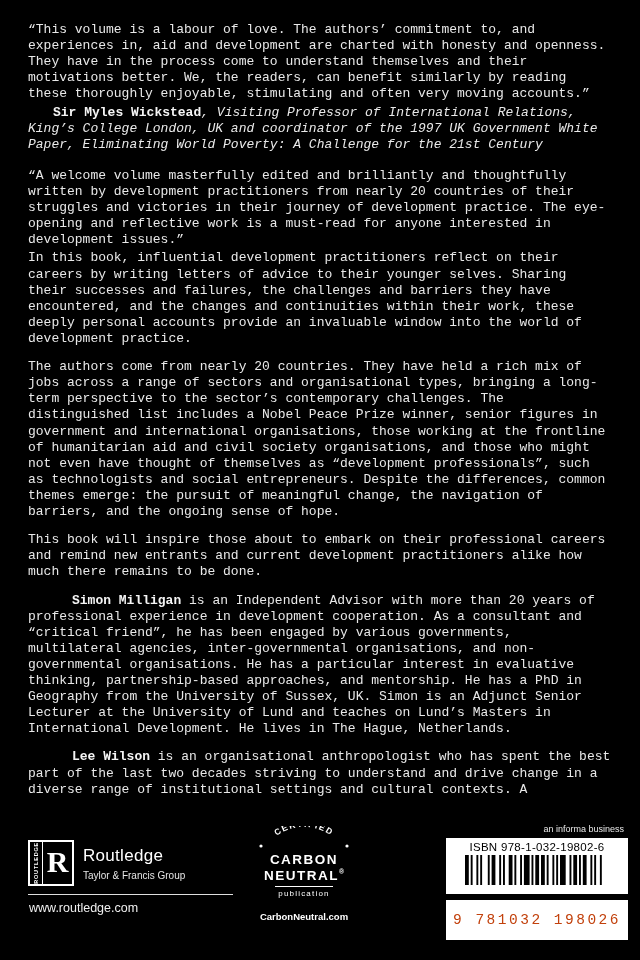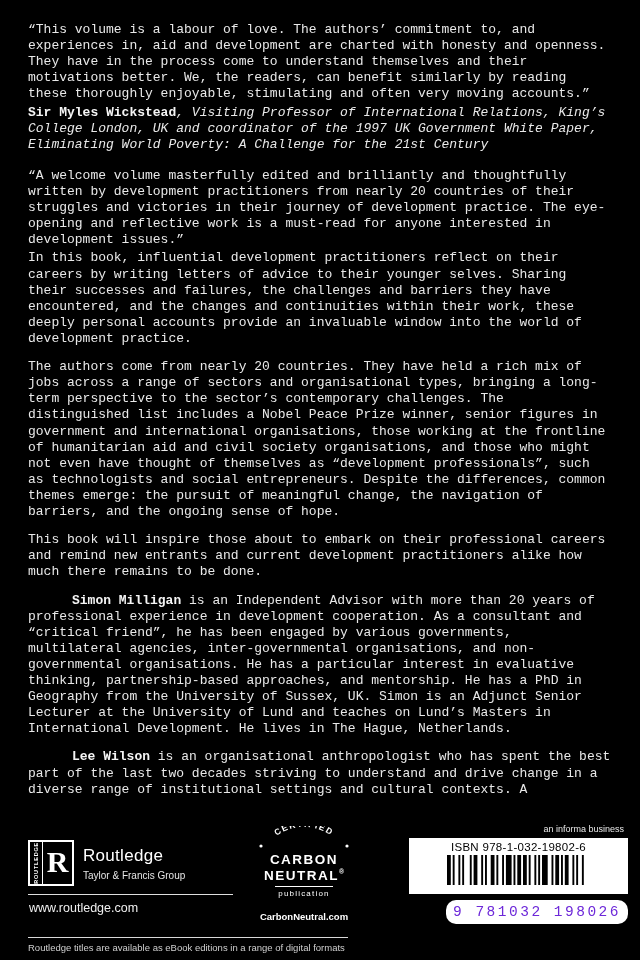--- a/index.html
+++ b/index.html
@@ -22,21 +22,21 @@
     font-family: Liberation Mono, monospace;
   }
   .content p {
     font-size: 13px;
     line-height: 1.24;
     margin-bottom: 12px;
     color: #e9e9e9;
   }
   p.quote { margin-bottom: 2px; }
   p.attribution { margin-bottom: 15px; }
-  .attribution strong { font-weight: bold; color: #f5f5f5; }
+  .attribution strong { font-weight: bold; color: #f5f5f5; margin-left: 25px; }
   .attribution em { font-style: italic; }
   .bio strong { font-weight: bold; color: #f5f5f5; margin-left: 44px; }
 
   
   .footer {
     position: absolute;
     left: 28px; right: 12px;
     bottom: 34px;
     height: 104px;
   }
@@ -83,33 +83,33 @@
   }
   .cn-main { font-weight: bold; font-size: 13.5px; letter-spacing: 1.5px; line-height: 1.08; }
   .cn-reg { font-size: 7px; vertical-align: super; letter-spacing: 0; }
   .cn-rule { width: 58px; height: 1px; background: #fff; margin: 3px auto 2px auto; }
   .cn-sub { font-size: 8px; letter-spacing: 1.2px; }
   .cn-site { font-size: 9.5px; font-weight: bold; margin-top: 13px; }
 
   .informa { position: absolute; right: 4px; top: 2px; font-size: 9px; color: #e8e8e8; }
   .barcode-box {
     position: absolute; right: 0; top: 16px;
-    width: 219px; height: 56px;
+    width: 182px; height: 56px;
     background: #fff; color: #000;
     text-align: center; padding-top: 3px;
   }
   .isbn-label { font-size: 11.5px; color: #000; letter-spacing: 0.3px; }
   .barcode-bars { display: block; margin: 2px auto 0 auto; }
   .barcode-num {
     position: absolute; right: 0; top: 78px;
-    width: 182px; height: 24px;
-    background: #fff; color: #6d28d9;
+    width: 182px; height: 40px;
+    background: #fff; color: #c2410c;
     display: flex; align-items: center; justify-content: center;
     font-family: "Liberation Mono", monospace;
-    font-size: 14.5px; letter-spacing: 2.5px; border-radius: 10px;
+    font-size: 14.5px; letter-spacing: 2.5px;
   }
 
   .bottom {
     position: absolute; left: 28px; right: 28px; bottom: 7px;
   }
   .bottom-rule { width: 320px; height: 1px; background: #d9d9d9; margin-bottom: 4px; }
   .note { font-size: 9.5px; color: #cfcfcf; }
 </style>
 </head>
 <body>
@@ -202,17 +202,13 @@
           <rect x="122.00" y="0" width="1.90" height="30" fill="#000"></rect>
           <rect x="125.80" y="0" width="3.80" height="30" fill="#000"></rect>
           <rect x="133.40" y="0" width="1.90" height="30" fill="#000"></rect>
           <rect x="137.20" y="0" width="1.90" height="30" fill="#000"></rect>
           <rect x="142.90" y="0" width="1.90" height="30" fill="#000"></rect>
         </svg>
     </div>
     <div class="barcode-num">9 781032 198026</div>
   </div>
 
-  <div class="bottom">
-    <div class="bottom-rule"></div>
-    <div class="note">Routledge titles are available as eBook editions in a range of digital formats</div>
-  </div>
 </div>
 
 </body></html>

